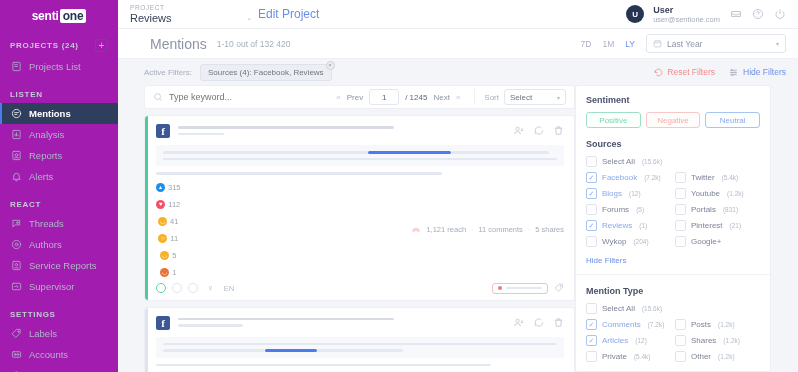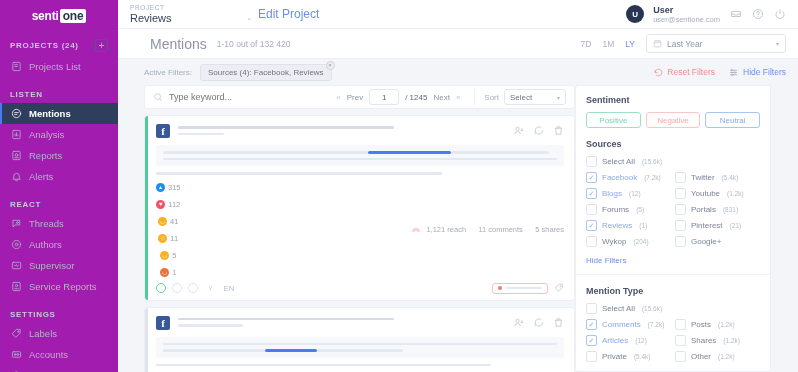--- a/index.html
+++ b/index.html
@@ -250,35 +250,35 @@
             <svg viewBox="0 0 24 24" fill="none" stroke="currentColor" stroke-width="1.7" stroke-linecap="round" stroke-linejoin="round">
               <circle cx="12" cy="12" r="9"></circle>
               <circle cx="12" cy="12" r="3"></circle>
             </svg>
           </span>
           <span>Authors</span>
         </div>
         <div class="sb-item">
           <span class="sb-ico">
             <svg viewBox="0 0 24 24" fill="none" stroke="currentColor" stroke-width="1.7" stroke-linecap="round" stroke-linejoin="round">
-              <rect x="3" y="5" width="18" height="14" rx="2"></rect>
-              <path d="M8 12h2l2-2 2 4 2-2"></path>
-            </svg>
-          </span>
-          <span>Supervisor</span>
-        </div>
-        <div class="sb-item">
-          <span class="sb-ico">
-            <svg viewBox="0 0 24 24" fill="none" stroke="currentColor" stroke-width="1.7" stroke-linecap="round" stroke-linejoin="round">
               <rect x="4" y="3" width="16" height="18" rx="2"></rect>
               <circle cx="12" cy="10" r="2.5"></circle>
               <path d="M8 17h8"></path>
             </svg>
           </span>
           <span>Service Reports</span>
+        </div>
+        <div class="sb-item">
+          <span class="sb-ico">
+            <svg viewBox="0 0 24 24" fill="none" stroke="currentColor" stroke-width="1.7" stroke-linecap="round" stroke-linejoin="round">
+              <rect x="3" y="5" width="18" height="14" rx="2"></rect>
+              <path d="M8 12h2l2-2 2 4 2-2"></path>
+            </svg>
+          </span>
+          <span>Supervisor</span>
         </div>
         <div class="sb-section">
           <span class="sb-section-title">SETTINGS</span>
         </div>
         <div class="sb-item">
           <span class="sb-ico">
             <svg viewBox="0 0 24 24" fill="none" stroke="currentColor" stroke-width="1.7" stroke-linecap="round" stroke-linejoin="round">
               <path d="M3 12 12 3h8v8l-9 9z"></path>
               <circle cx="16" cy="8" r="1.4"></circle>
             </svg>

